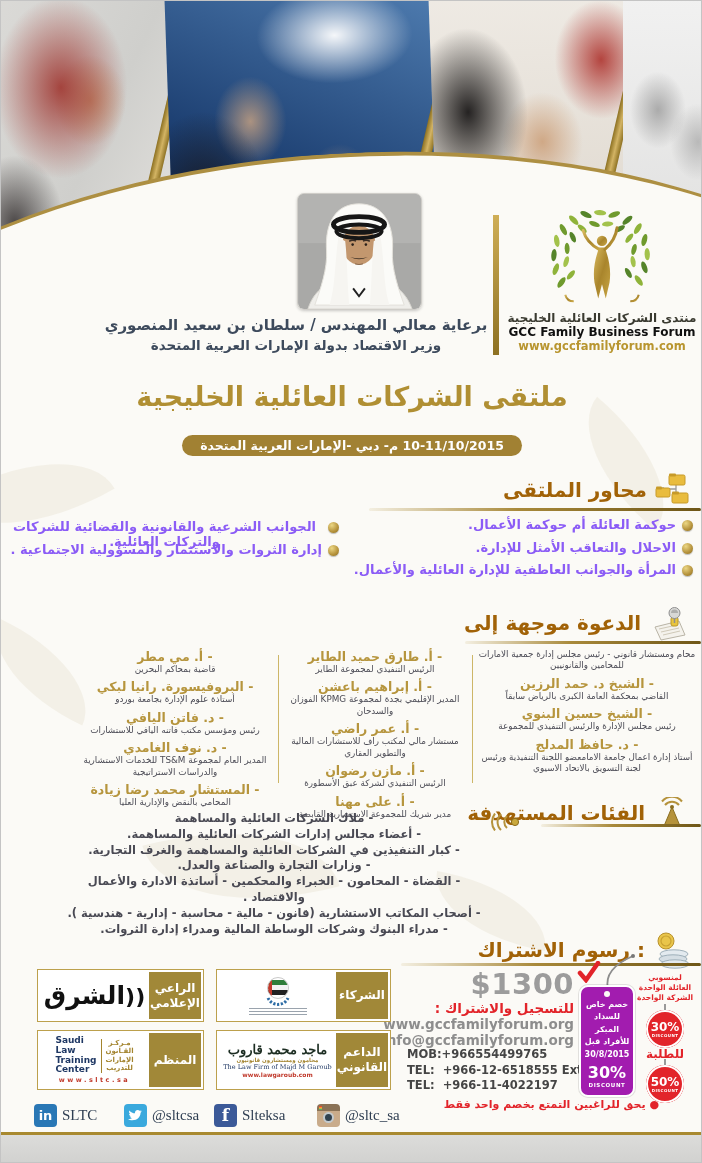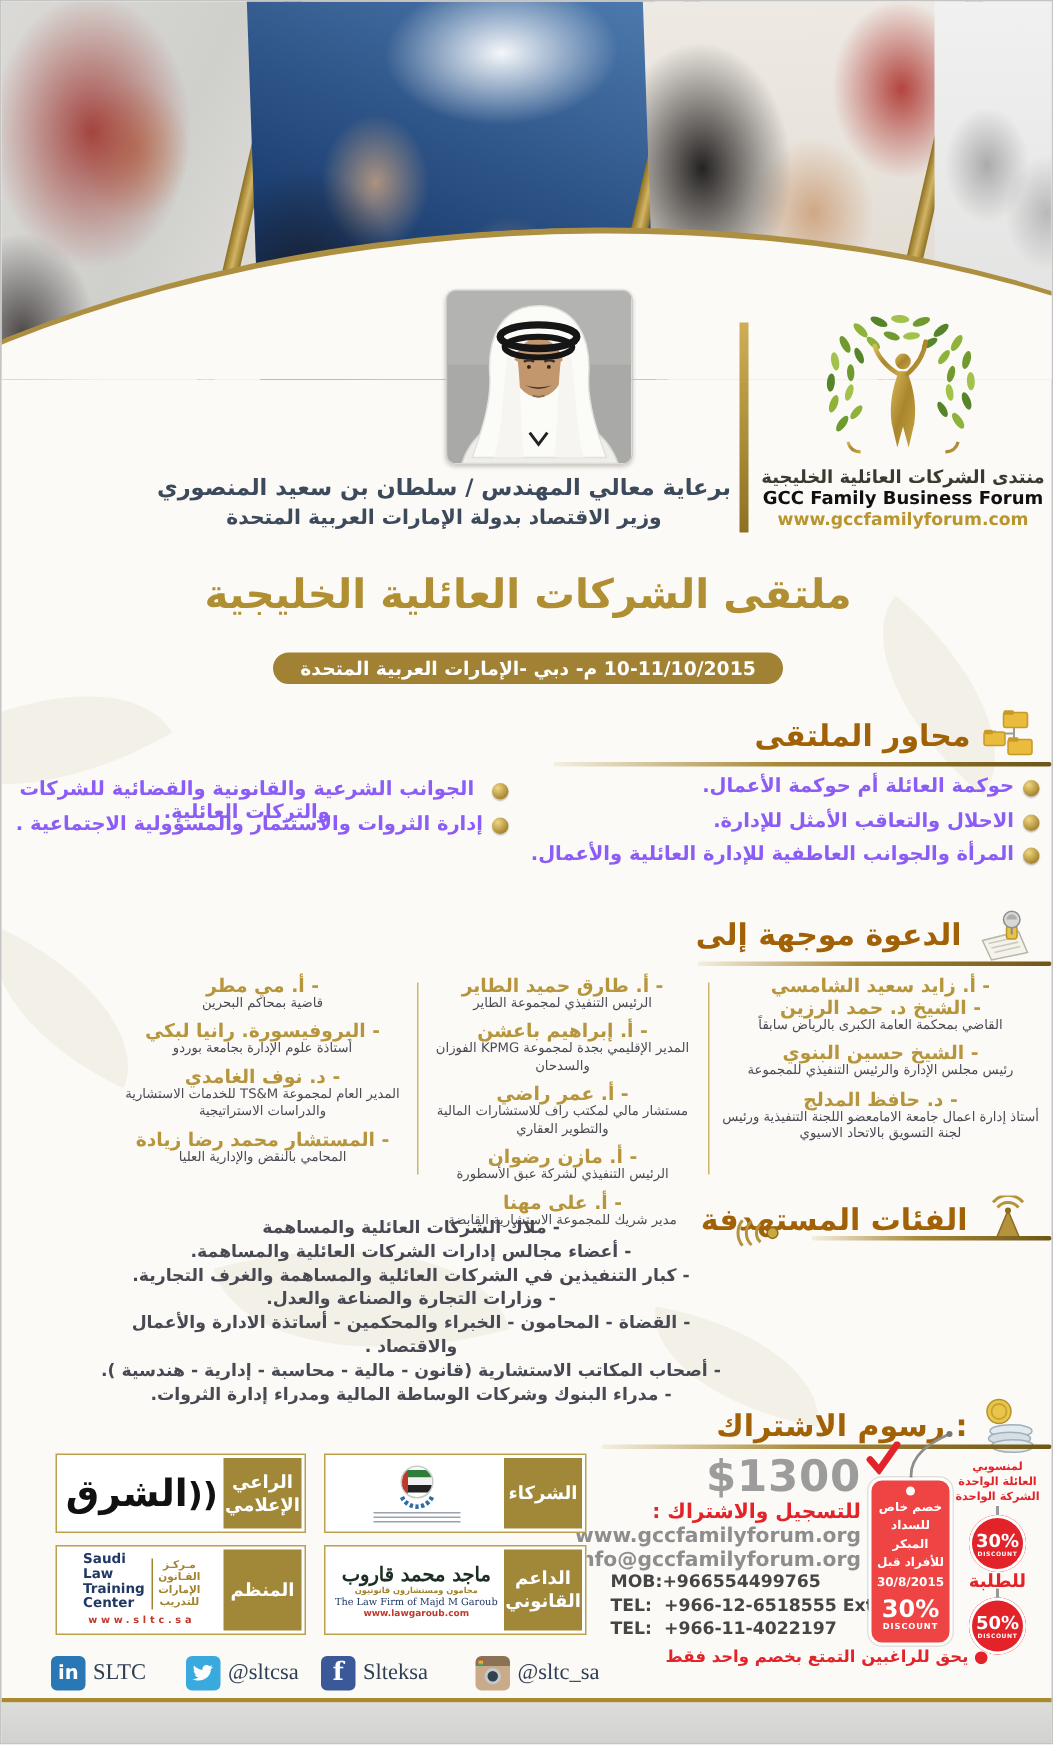--- a/index.html
+++ b/index.html
@@ -80,21 +80,21 @@
   .inv-div{width:1px;background:#cdb668;}
 
   
   .tg-list{color:#494953;font-size:11.5px;font-weight:bold;text-align:right;line-height:15.8px;}
 
   
   .price{font-size:29px;font-weight:bold;color:#9c9c9c;letter-spacing:.5px;font-family:"DejaVu Sans",sans-serif;text-align:right;}
   .reg{font-size:13.5px;font-weight:bold;color:#e2242a;}
   .furl{font-size:13.5px;font-weight:bold;color:#8d8d8d;line-height:16px;}
   .phones{font-size:11.5px;font-weight:bold;color:#454545;line-height:15.5px;white-space:pre;}
-  .tag{left:578px;top:984px;width:56px;height:112px;background:#ef4444;border:2px solid #fff;
+  .tag{left:578px;top:984px;width:56px;height:112px;background:#a21caf;border:2px solid #fff;
        border-radius:9px;box-shadow:0 0 0 1px rgba(0,0,0,.1);text-align:center;color:#fff;}
   .tag-hole{width:6px;height:6px;border-radius:50%;background:#fbfaf6;margin:4px auto 2px;}
   .tag-line{font-size:8px;font-weight:bold;line-height:1.55;}
   .tag-pct{font-size:16px;font-weight:bold;margin-top:2px;}
   .tag-disc{font-size:5.5px;font-weight:bold;letter-spacing:.6px;}
   .fam-lines{left:632px;top:972px;width:64px;text-align:center;color:#e2242a;
              font-size:7.5px;font-weight:bold;line-height:1.35;}
   .mini-wrap{width:40px;text-align:center;}
   .mini-string{width:2px;height:6px;background:#999;margin:0 auto;}
   .mini-badge{width:38px;height:38px;border-radius:50%;background:#e2242a;color:#fff;margin:0 auto;
@@ -297,21 +297,21 @@
       <circle cx="25.5" cy="8" r="5.5" fill="#d8d8d6" stroke="#8f8f8f"></circle>
       <path d="M22,8 a3.5,3.5 0 0 1 7,0" fill="#aeaeac"></path>
       <path d="M25.5,13.5 V18" stroke="#8f8f8f" stroke-width="1.5"></path>
     </svg>
     <span class="sec-title">الدعوة موجهة إلى</span>
   </div>
   <div class="abs sec-line" style="right:0;top:640px;width:236px;"></div>
 
   <div class="abs inv-col" dir="rtl" style="right:4px;top:648px;width:220px;">
     <div>
-        <div class="inv-name">- أ. زايد سعيد الشامسي</div>
+        <div class="inv-role">محام ومستشار قانوني - رئيس مجلس إدارة جمعية الامارات للمحامين والقانونيين</div>
       </div>
     <div>
         <div class="inv-name">- الشيخ د. حمد الرزين</div>
         <div class="inv-role">القاضي بمحكمة العامة الكبرى بالرياض سابقاً</div>
       </div>
     <div>
         <div class="inv-name">- الشيخ حسين البنوي</div>
         <div class="inv-role">رئيس مجلس الإدارة والرئيس التنفيذي للمجموعة</div>
       </div>
     <div>
@@ -344,20 +344,24 @@
   </div>
   <div class="abs inv-div" style="right:422px;top:654px;height:128px;"></div>
   <div class="abs inv-col" dir="rtl" style="right:428px;top:648px;width:196px;">
     <div>
         <div class="inv-name">- أ. مي مطر</div>
         <div class="inv-role">قاضية بمحاكم البحرين</div>
       </div>
     <div>
         <div class="inv-name">- البروفيسورة. رانيا لبكي</div>
         <div class="inv-role">أستاذة  علوم الإدارة بجامعة بوردو</div>
+      </div>
+    <div>
+        <div class="inv-name">- د. فاتن اليافي</div>
+        <div class="inv-role">رئيس ومؤسس مكتب فاتنه اليافي للاستشارات</div>
       </div>
     <div>
         <div class="inv-name">- د. نوف الغامدي</div>
         <div class="inv-role">المدير العام لمجموعة TS&amp;M للخدمات الاستشارية والدراسات الاستراتيجية</div>
       </div>
     <div>
         <div class="inv-name">- المستشار محمد رضا زيادة</div>
         <div class="inv-role">المحامي بالنقض والإدارية العليا</div>
       </div>
   </div>

